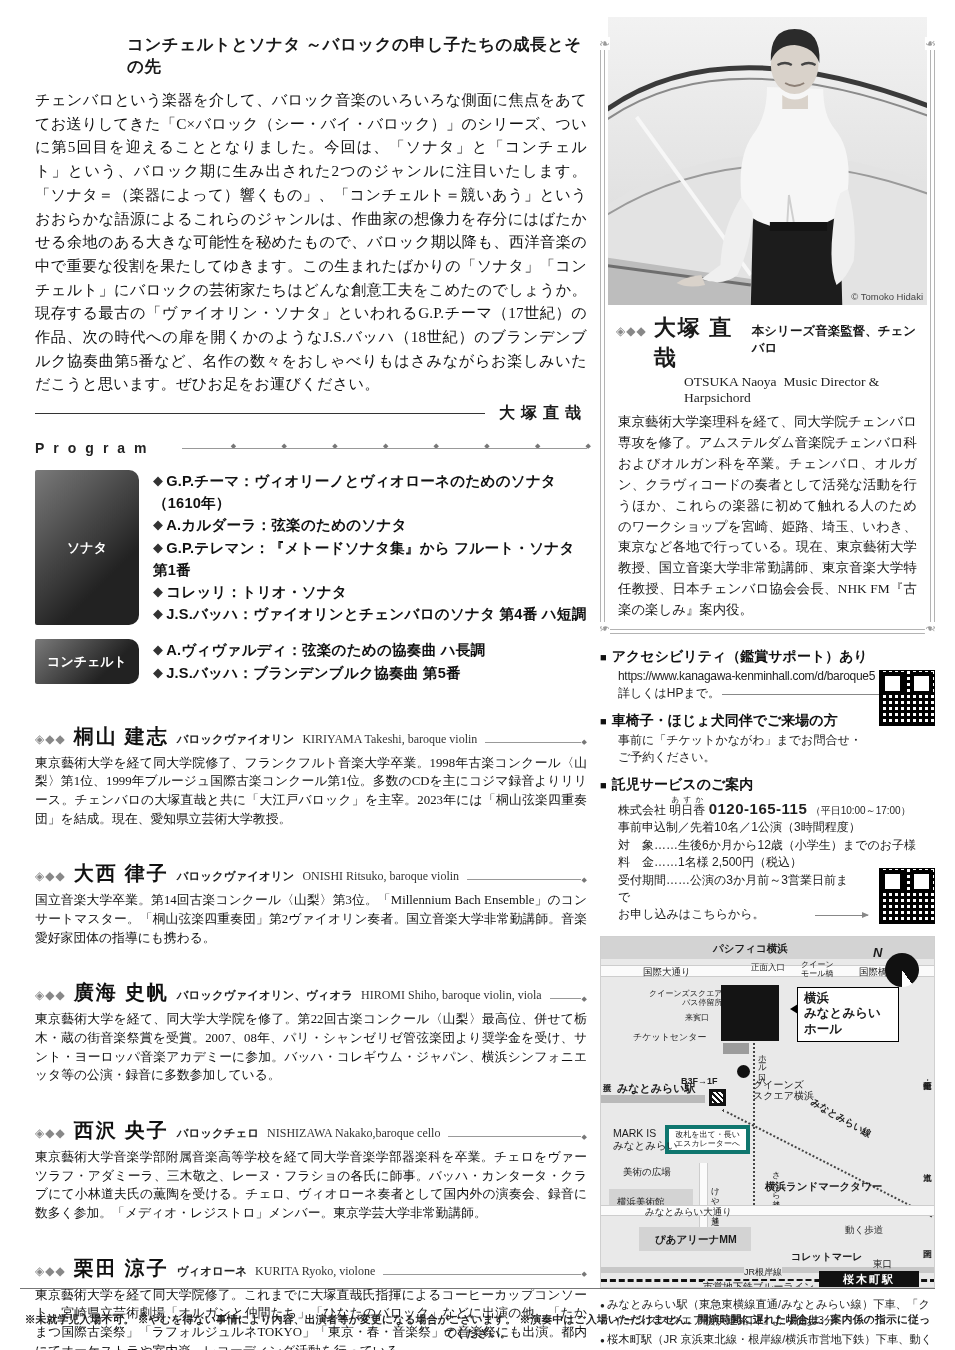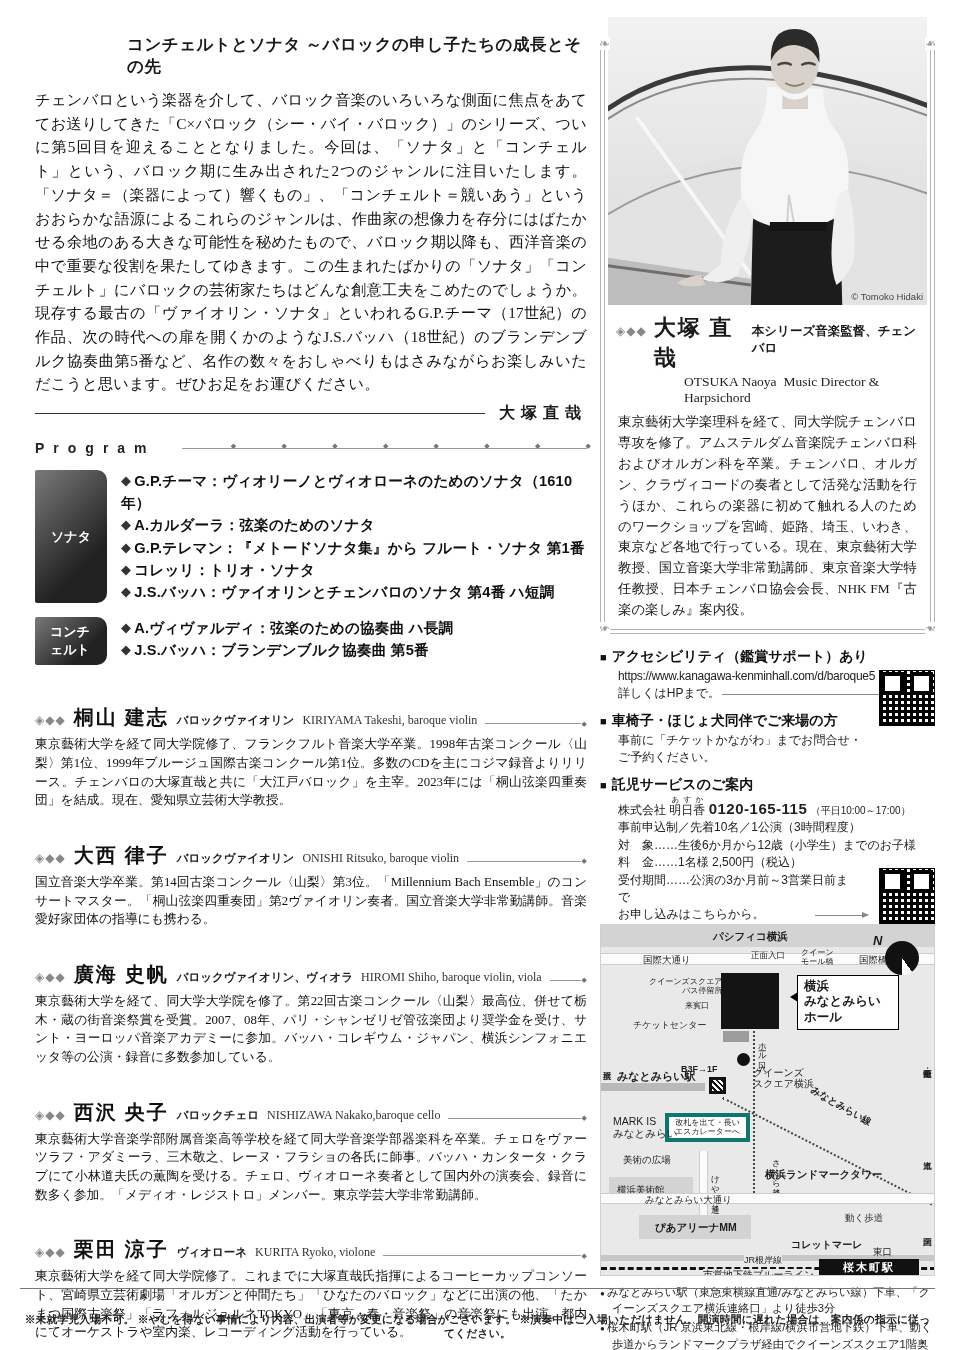--- a/index.html
+++ b/index.html
@@ -24,24 +24,24 @@
   .sig-name { font-size:16px; letter-spacing:6px; font-weight:bold; }
 
   .program-head-row { display:flex; align-items:center; margin-top:16px; }
   .program-word { font-family:"Liberation Sans",sans-serif; font-size:14px; font-weight:bold;
                   letter-spacing:9px; color:#222; margin-right:26px; }
   .diamond-line { flex:1; display:flex; align-items:center; }
   .dl-seg { flex:1; border-top:1px solid #999; position:relative; }
   .dl-seg::after { content:"◆"; position:absolute; right:-4px; top:-7px; font-size:7px; color:#777; }
 
   .prog-group { display:flex; margin-top:14px; }
-  .prog-label { width:72px; min-height:100%; background:linear-gradient(135deg,#7a7a7a,#222 70%);
+  .prog-label { width:104px; min-height:100%; background:linear-gradient(135deg,#7a7a7a,#222 70%);
                 color:#fff; display:flex; align-items:center; justify-content:center;
                 font-weight:bold; font-size:13px; border-radius:2px 10px 10px 2px;
-                font-family:"Liberation Sans",sans-serif; flex-shrink:0; letter-spacing:0; padding:6px 15px; }
+                font-family:"Liberation Sans",sans-serif; flex-shrink:0; letter-spacing:0; padding:6px 0; }
   .prog-items { list-style:none; margin-left:14px; }
   .prog-items li { font-family:"Liberation Sans",sans-serif; font-weight:bold; font-size:14.6px;
                    line-height:1.52; color:#111; letter-spacing:0.2px; }
   .prog-items li::before { content:"◆ "; font-size:10px; color:#333; vertical-align:1px; }
 
   .performer { margin-top:13px; }
   .perf-head { display:flex; align-items:baseline; gap:8px; }
   .perf-orn { color:#888; font-size:12px; letter-spacing:1px; flex-shrink:0; }
   .perf-name { font-size:20px; font-weight:bold; letter-spacing:2px; color:#111; }
   .perf-inst { font-family:"Liberation Sans",sans-serif; font-weight:bold; font-size:11.5px; color:#222; }
@@ -88,21 +88,21 @@
   .qr::before,.qr::after { content:""; position:absolute; width:15px; height:15px; background:#fff;
         border:4px solid #000; }
   .qr::before { top:1px; left:1px; } .qr::after { top:1px; right:1px; }
   .qr-float { position:absolute; right:0; }
 
   .phone-line .ph { font-size:15px; font-weight:bold; letter-spacing:0.5px; }
   .phone-line .small { font-size:10px; }
   ruby rt { font-size:7.5px; }
 
   
-  .map { position:relative; width:335px; height:352px; background:#e9e9e9;
+  .map { position:relative; width:335px; height:352px; margin-top:12px; background:#e9e9e9;
          font-family:"Liberation Sans",sans-serif; color:#1c1c1c; overflow:hidden;
          border:1px solid #d0d0d0; }
   .map .lbl { position:absolute; font-size:9.5px; line-height:1.15; white-space:pre-line; }
   .map .bold { font-weight:bold; }
   .map .blk { position:absolute; background:#d3d3d3; }
   .map .road-h { position:absolute; left:0; right:0; background:#fbfbfb; border-top:1px solid #cdcdcd; border-bottom:1px solid #cdcdcd; }
   .map .road-v { position:absolute; background:#fbfbfb; border-left:1px solid #cdcdcd; border-right:1px solid #cdcdcd; }
   .map .vtext { writing-mode:vertical-rl; font-size:8.5px; }
   .map .hall-bldg { position:absolute; background:#141414; }
   .map .callout { position:absolute; background:#fff; border:1.5px solid #000; padding:3px 6px;

